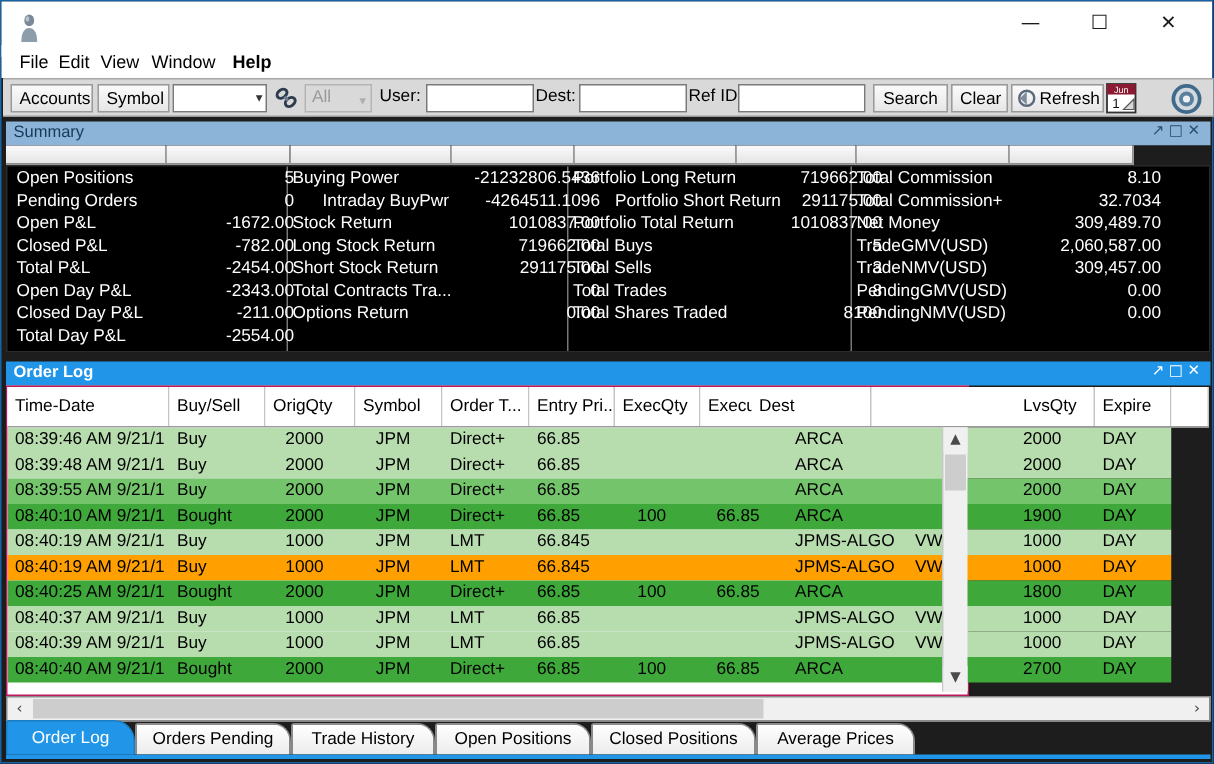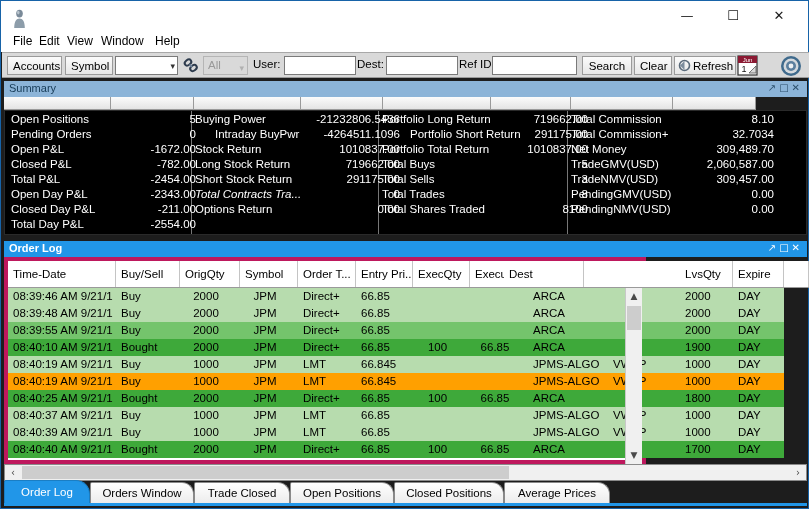--- a/index.html
+++ b/index.html
@@ -183,21 +183,21 @@
     position: absolute; top: 0; width: 1px; height: 123px;
     background: #777;
   }
 
   
   .ol-header { left: 3px; top: 240px; width: 803px; background: #2196e8; }
   .ol-body {
     position: absolute; left: 3px; top: 256px;
     width: 642px; height: 207px;
     background: #ffffff;
-    border: 4px solid #be185d;
+    border: 1px solid #be185d;
     box-sizing: border-box;
   }
   .tbl-head {
     position: absolute; left: 0; top: 0;
     width: 801px; height: 27px;
     background: #ffffff;
     border-bottom: 1px solid #9a9a9a;
     box-sizing: border-box;
   }
   .th-cell {
@@ -333,21 +333,21 @@
     <div class="win-btn wb-close">
       <span>✕</span>
     </div>
   </div>
 
   <div class="menubar" id="menubar">
       <div class="menu-item" style="left: 8px;">File</div>
       <div class="menu-item" style="left: 34px;">Edit</div>
       <div class="menu-item" style="left: 62px;">View</div>
       <div class="menu-item" style="left: 96px;">Window</div>
-      <div class="menu-item" style="left: 150px;">Help</div>
+      <div class="menu-item" style="left: 150px; font-weight: bold;">Help</div>
     </div>
 
   <div class="toolbar">
     <div class="tb-btn" style="left:5px;width:55px;">Accounts</div>
     <div class="tb-btn" style="left:63px;width:48px;">Symbol</div>
     <div class="tb-combo" style="left:113px;width:63px;">
       <span class="arrow">▾</span>
     </div>
     <span style="position:absolute;left:179px;top:3px;">
       <svg width="20" height="19" viewBox="0 0 20 19">
@@ -465,21 +465,21 @@
         </div>
         <div class="sum-row">
           <span class="sum-label" style="width: 125px;">Long Stock Return</span>
           <span class="sum-value" style="left: 110px; width: 95px;">719662.00</span>
         </div>
         <div class="sum-row">
           <span class="sum-label" style="width: 125px;">Short Stock Return</span>
           <span class="sum-value" style="left: 110px; width: 95px;">291175.00</span>
         </div>
         <div class="sum-row">
-          <span class="sum-label" style="width: 125px; font-style: italic;">Total Contracts Tra...</span>
+          <span class="sum-label" style="width: 125px;">Total Contracts Tra...</span>
           <span class="sum-value" style="left: 110px; width: 95px;">0</span>
         </div>
         <div class="sum-row">
           <span class="sum-label" style="width: 125px;">Options Return</span>
           <span class="sum-value" style="left: 110px; width: 95px;">0.00</span>
         </div>
       </div>
       <div class="sum-group" style="left: 377px;">
         <div class="sum-row">
           <span class="sum-label" style="width: 130px;">Portfolio Long Return</span>
@@ -693,40 +693,40 @@
           <div class="cell c-left" style="left: 0px; width: 100px; padding-left: 5px; padding-right: 0px;">08:40:40 AM 9/21/16</div>
           <div class="cell c-left" style="left: 108px; width: 56px; padding-left: 5px; padding-right: 0px;">Bought</div>
           <div class="cell c-center" style="left: 172px; width: 52px; padding-left: 0px; padding-right: 0px;">2000</div>
           <div class="cell c-center" style="left: 232px; width: 50px; padding-left: 0px; padding-right: 0px;">JPM</div>
           <div class="cell c-left" style="left: 290px; width: 50px; padding-left: 5px; padding-right: 0px;">Direct+</div>
           <div class="cell c-left" style="left: 348px; width: 49px; padding-left: 5px; padding-right: 0px;">66.85</div>
           <div class="cell c-center" style="left: 405px; width: 49px; padding-left: 0px; padding-right: 0px;">100</div>
           <div class="cell c-center" style="left: 462px; width: 50px; padding-left: 0px; padding-right: 0px;">66.85</div>
           <div class="cell c-left" style="left: 520px; width: 72px; padding-left: 5px; padding-right: 0px;">ARCA</div>
           <div class="cell c-left" style="left: 600px; width: 64px; padding-left: 5px; padding-right: 0px;"></div>
-          <div class="cell c-left" style="left: 672px; width: 45px; padding-left: 5px; padding-right: 0px;">1700</div>
+          <div class="cell c-left" style="left: 672px; width: 45px; padding-left: 5px; padding-right: 0px;">2700</div>
           <div class="cell c-left" style="left: 725px; width: 43px; padding-left: 5px; padding-right: 0px;">DAY</div>
         </div>
       </div>
     <div class="vscroll">
       <div class="vs-arrow vs-up">▲</div>
       <div class="vs-thumb"></div>
       <div class="vs-arrow vs-down">▼</div>
     </div>
   </div>
 
   <div class="hscroll">
     <div class="hs-arrow hs-left">‹</div>
     <div class="hs-thumb"></div>
     <div class="hs-arrow hs-right">›</div>
   </div>
 
   <div class="tabstrip" id="tabstrip">
     <div class="tab-underline"></div>
   <div class="tab active" style="left: 0px; width: 86px; z-index: 5;">Order Log</div>
-      <div class="tab" style="left: 86px; width: 104px; z-index: 9;">Orders Window</div>
-      <div class="tab" style="left: 190px; width: 96px; z-index: 8;">Trade Closed</div>
+      <div class="tab" style="left: 86px; width: 104px; z-index: 9;">Orders Pending</div>
+      <div class="tab" style="left: 190px; width: 96px; z-index: 8;">Trade History</div>
       <div class="tab" style="left: 286px; width: 104px; z-index: 7;">Open Positions</div>
       <div class="tab" style="left: 390px; width: 110px; z-index: 6;">Closed Positions</div>
       <div class="tab" style="left: 500px; width: 106px; z-index: 5;">Average Prices</div>
     </div>
 
 </div>
 
 </body></html>

